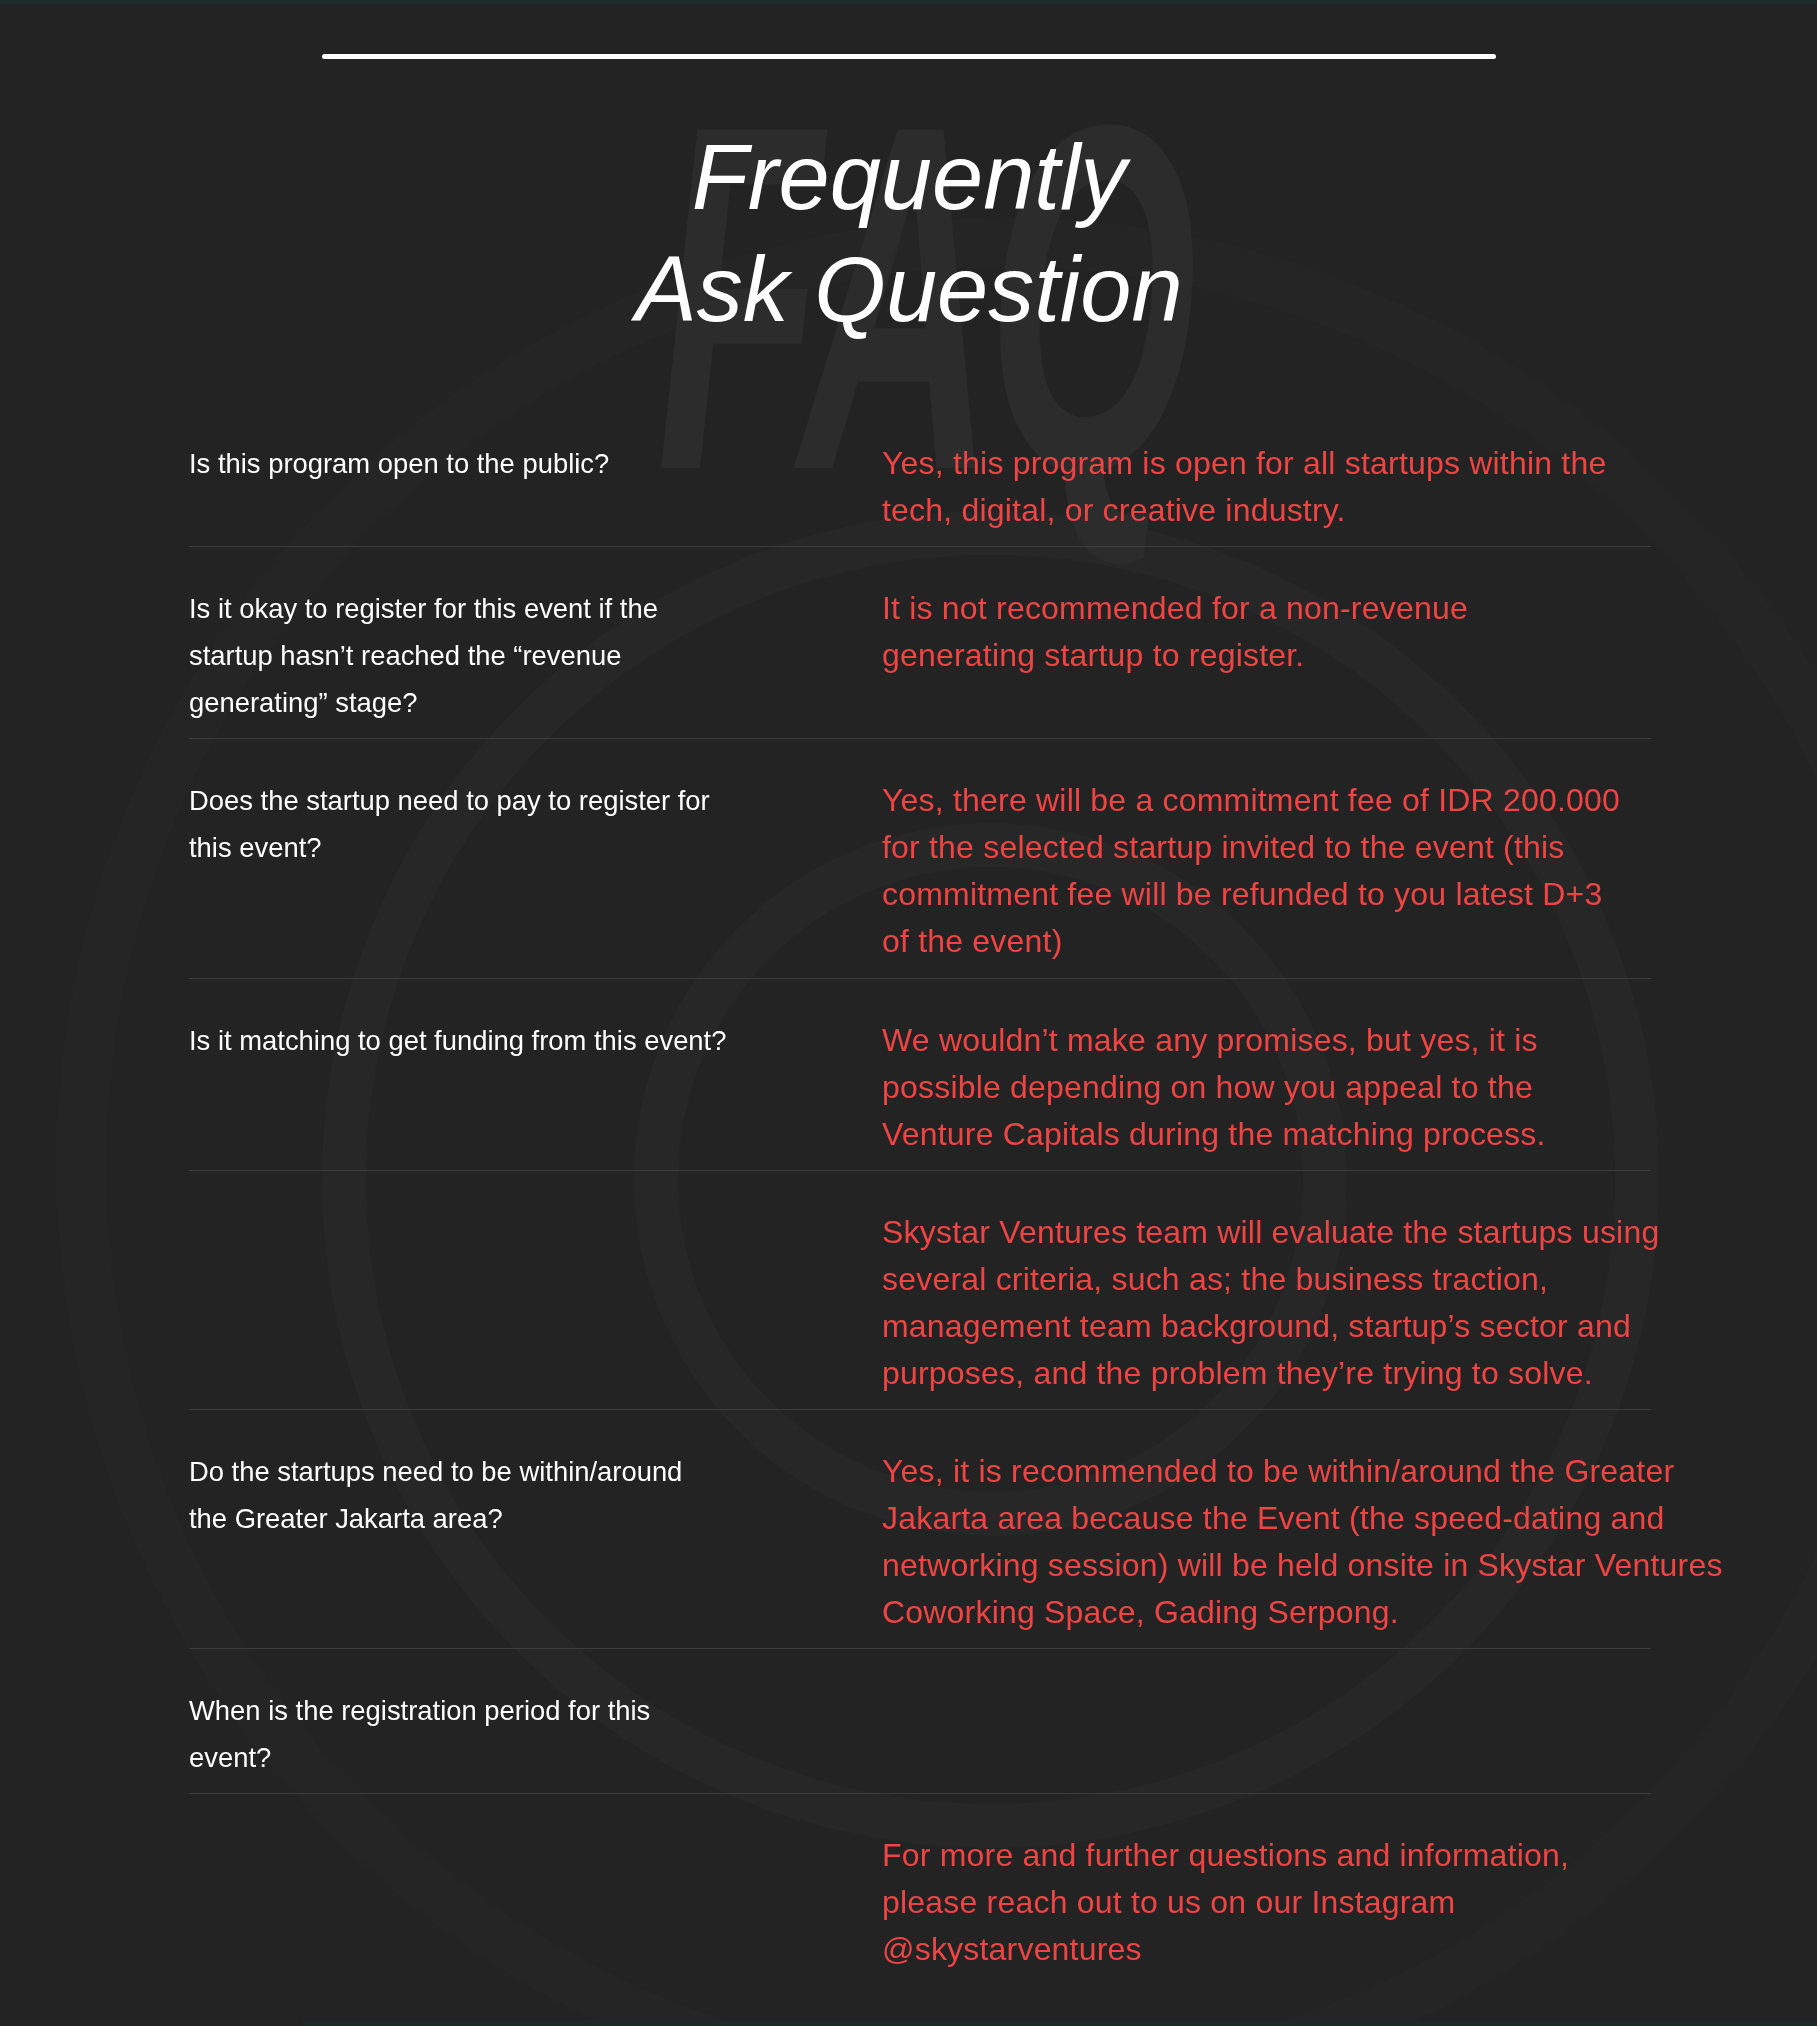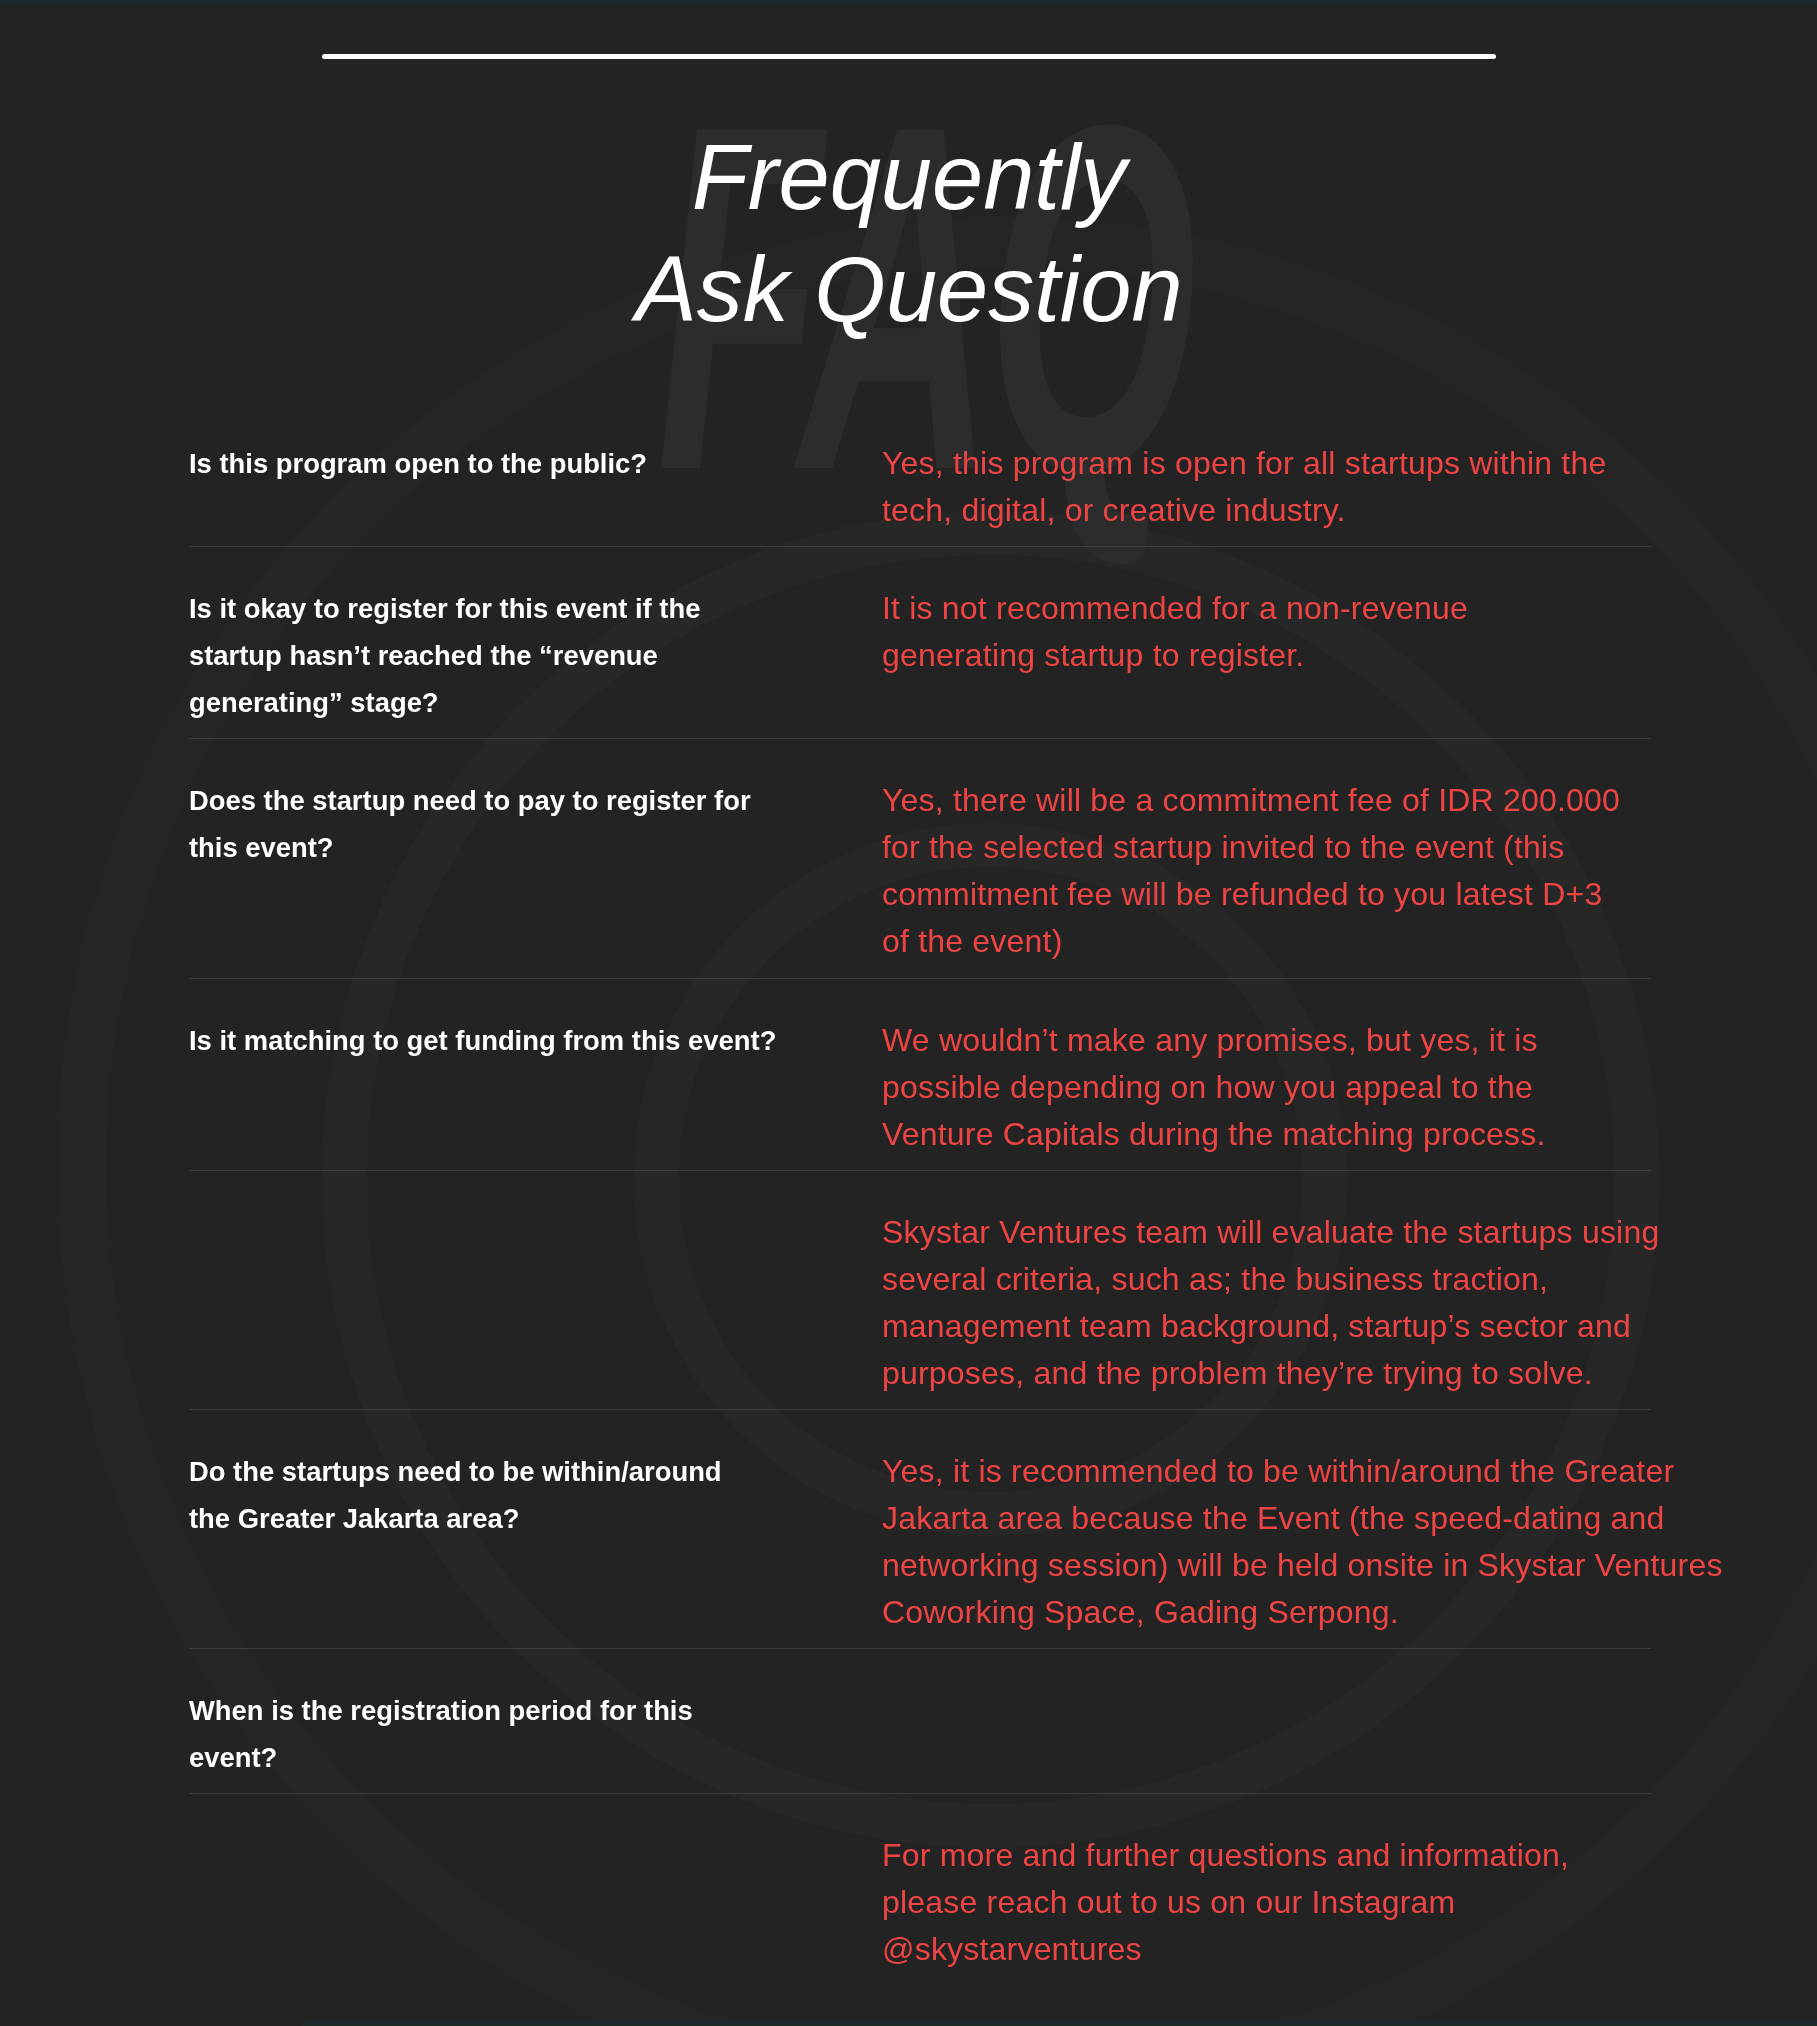--- a/index.html
+++ b/index.html
@@ -45,21 +45,21 @@
     font-size:92px;line-height:112px;
     font-weight:normal;font-style:italic;
     color:#ffffff;letter-spacing:0;
   }
 
   
   .rows{position:absolute;left:189px;top:402px;width:1462px;}
   .row{display:flex;align-items:flex-start;padding:38px 0 12.3px 0;}
   .q{
     width:644px;flex:0 0 644px;
-    font-size:27.4px;line-height:47px;font-weight:bold;
+    font-size:27.4px;line-height:47px;font-weight:normal;
     color:#ffffff;white-space:nowrap;
   }
   .a{
     margin-left:auto;width:769px;flex:0 0 769px;
     font-size:32px;line-height:47px;font-weight:normal;
     color:#ef4444;letter-spacing:0.2px;white-space:nowrap;
   }
   .divider{width:100%;height:0.9px;background:#3d3d3d;}
 </style>
 </head>

